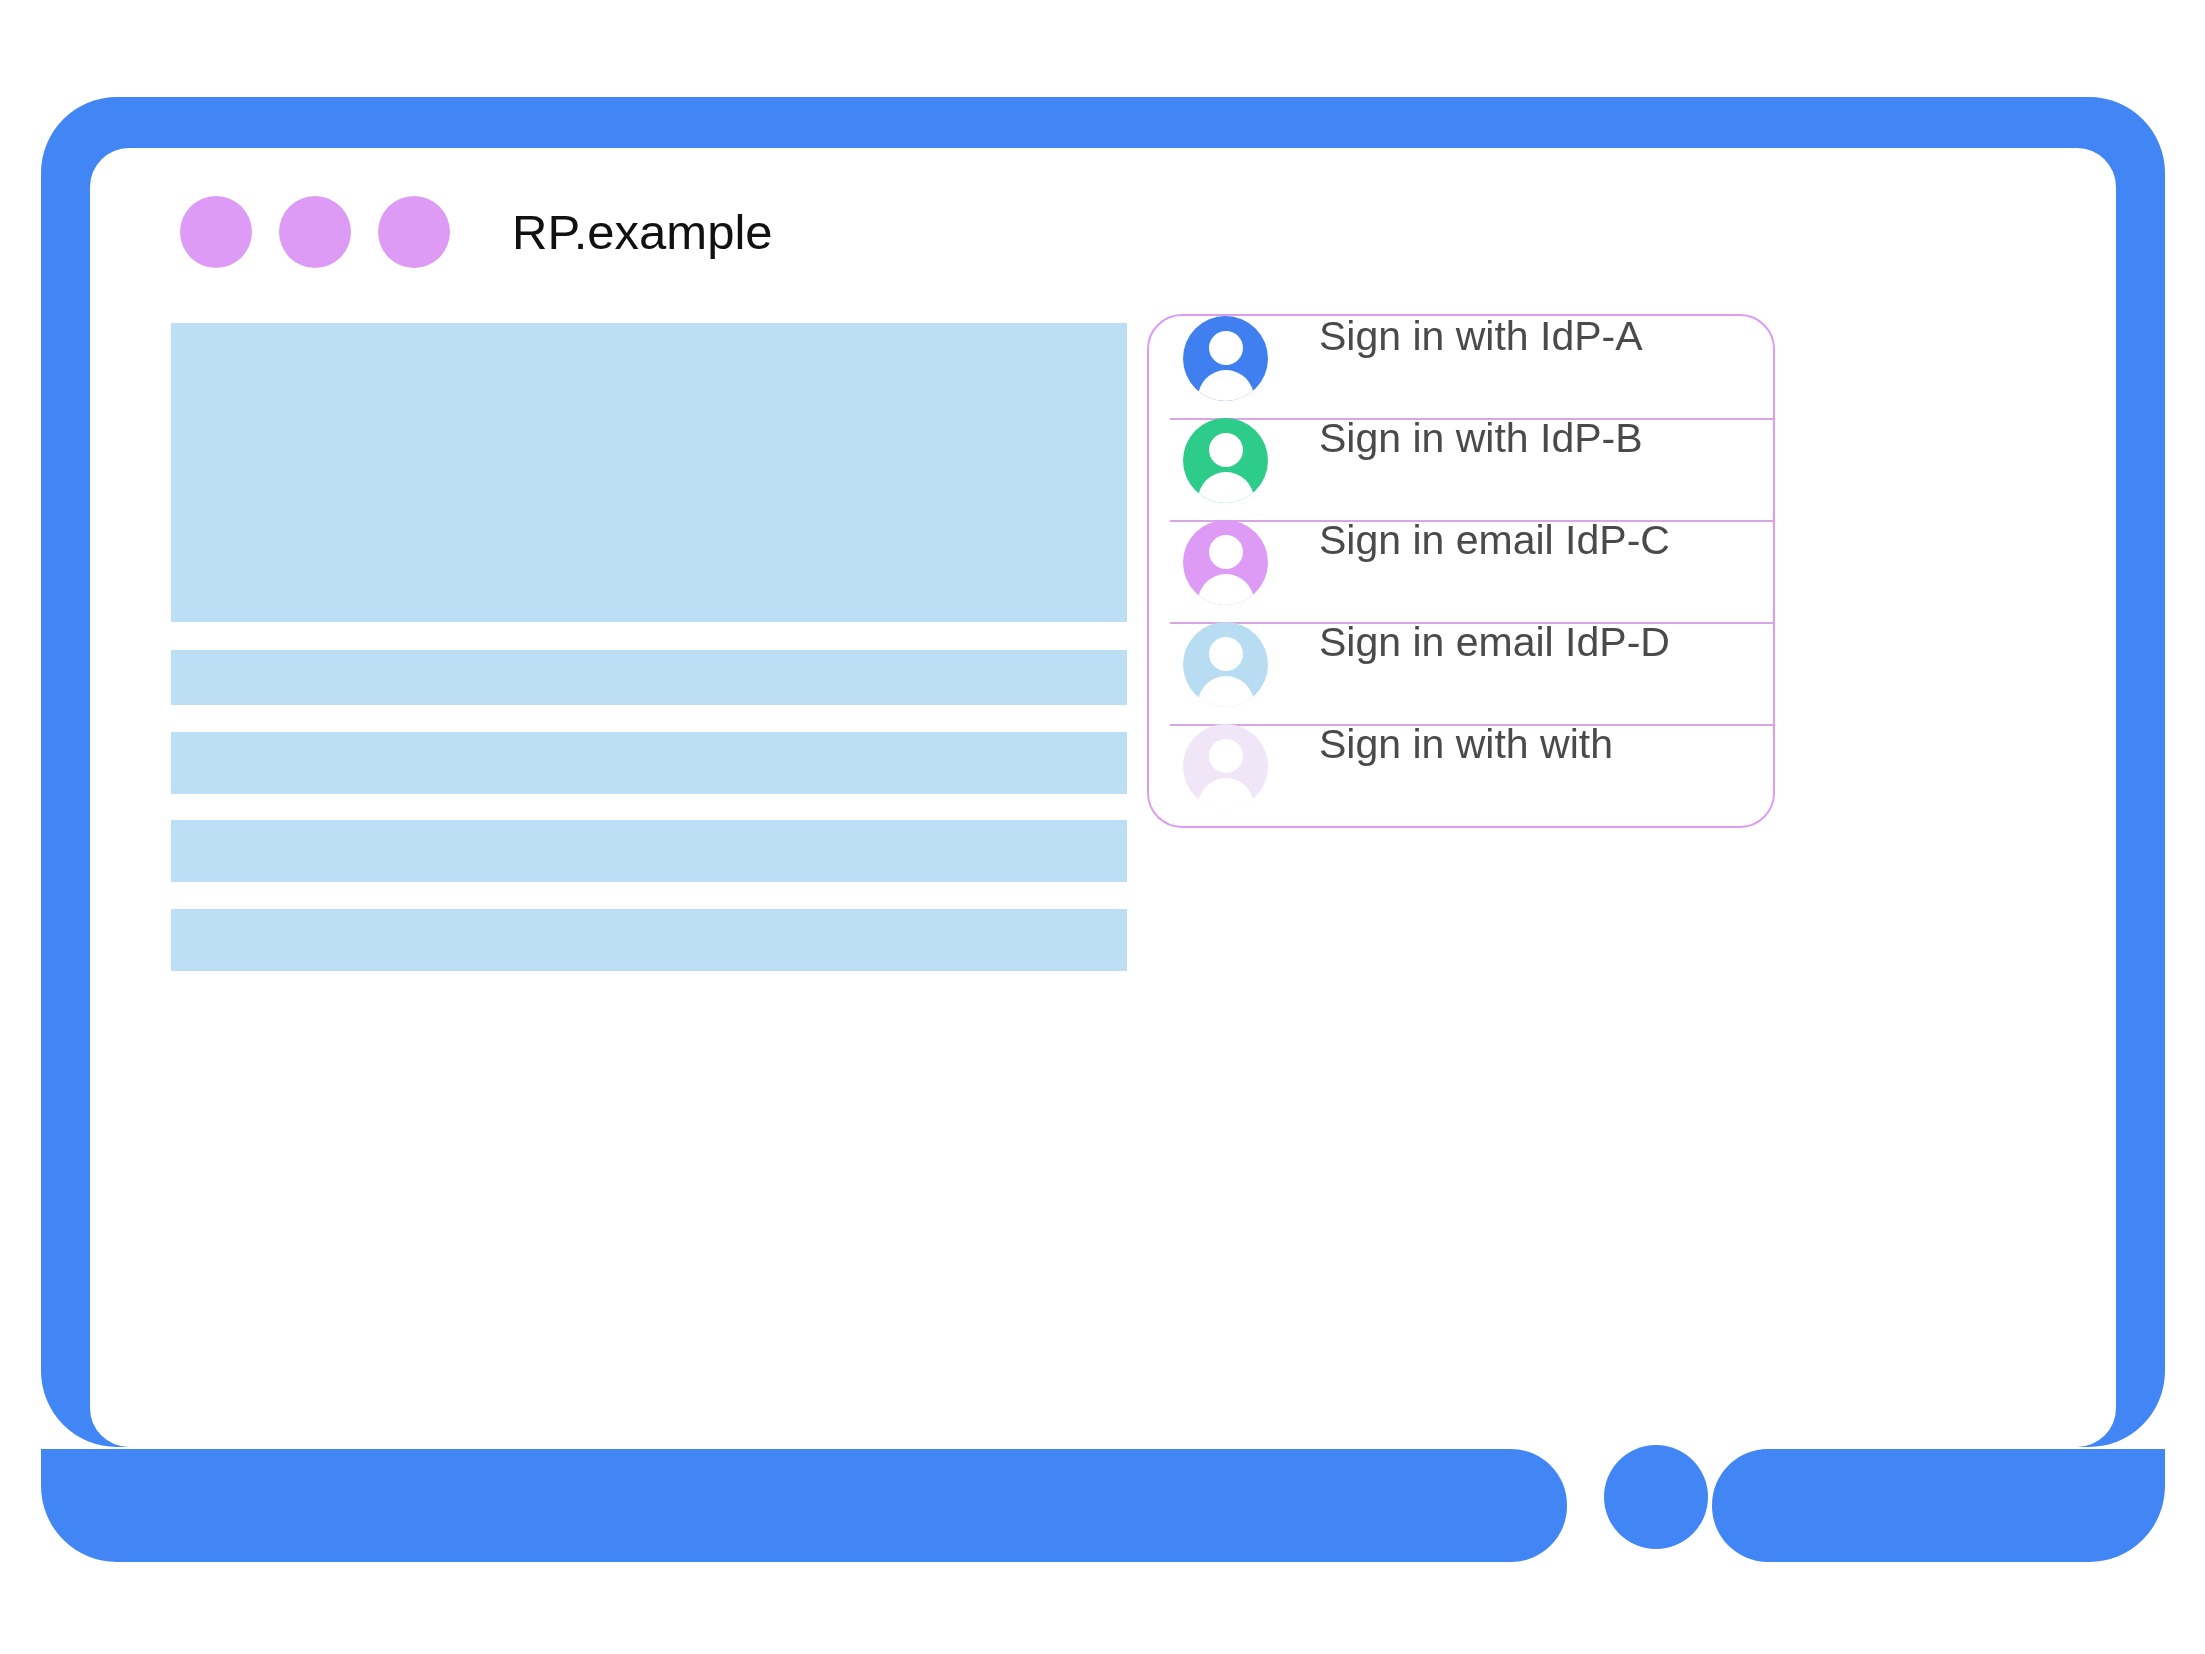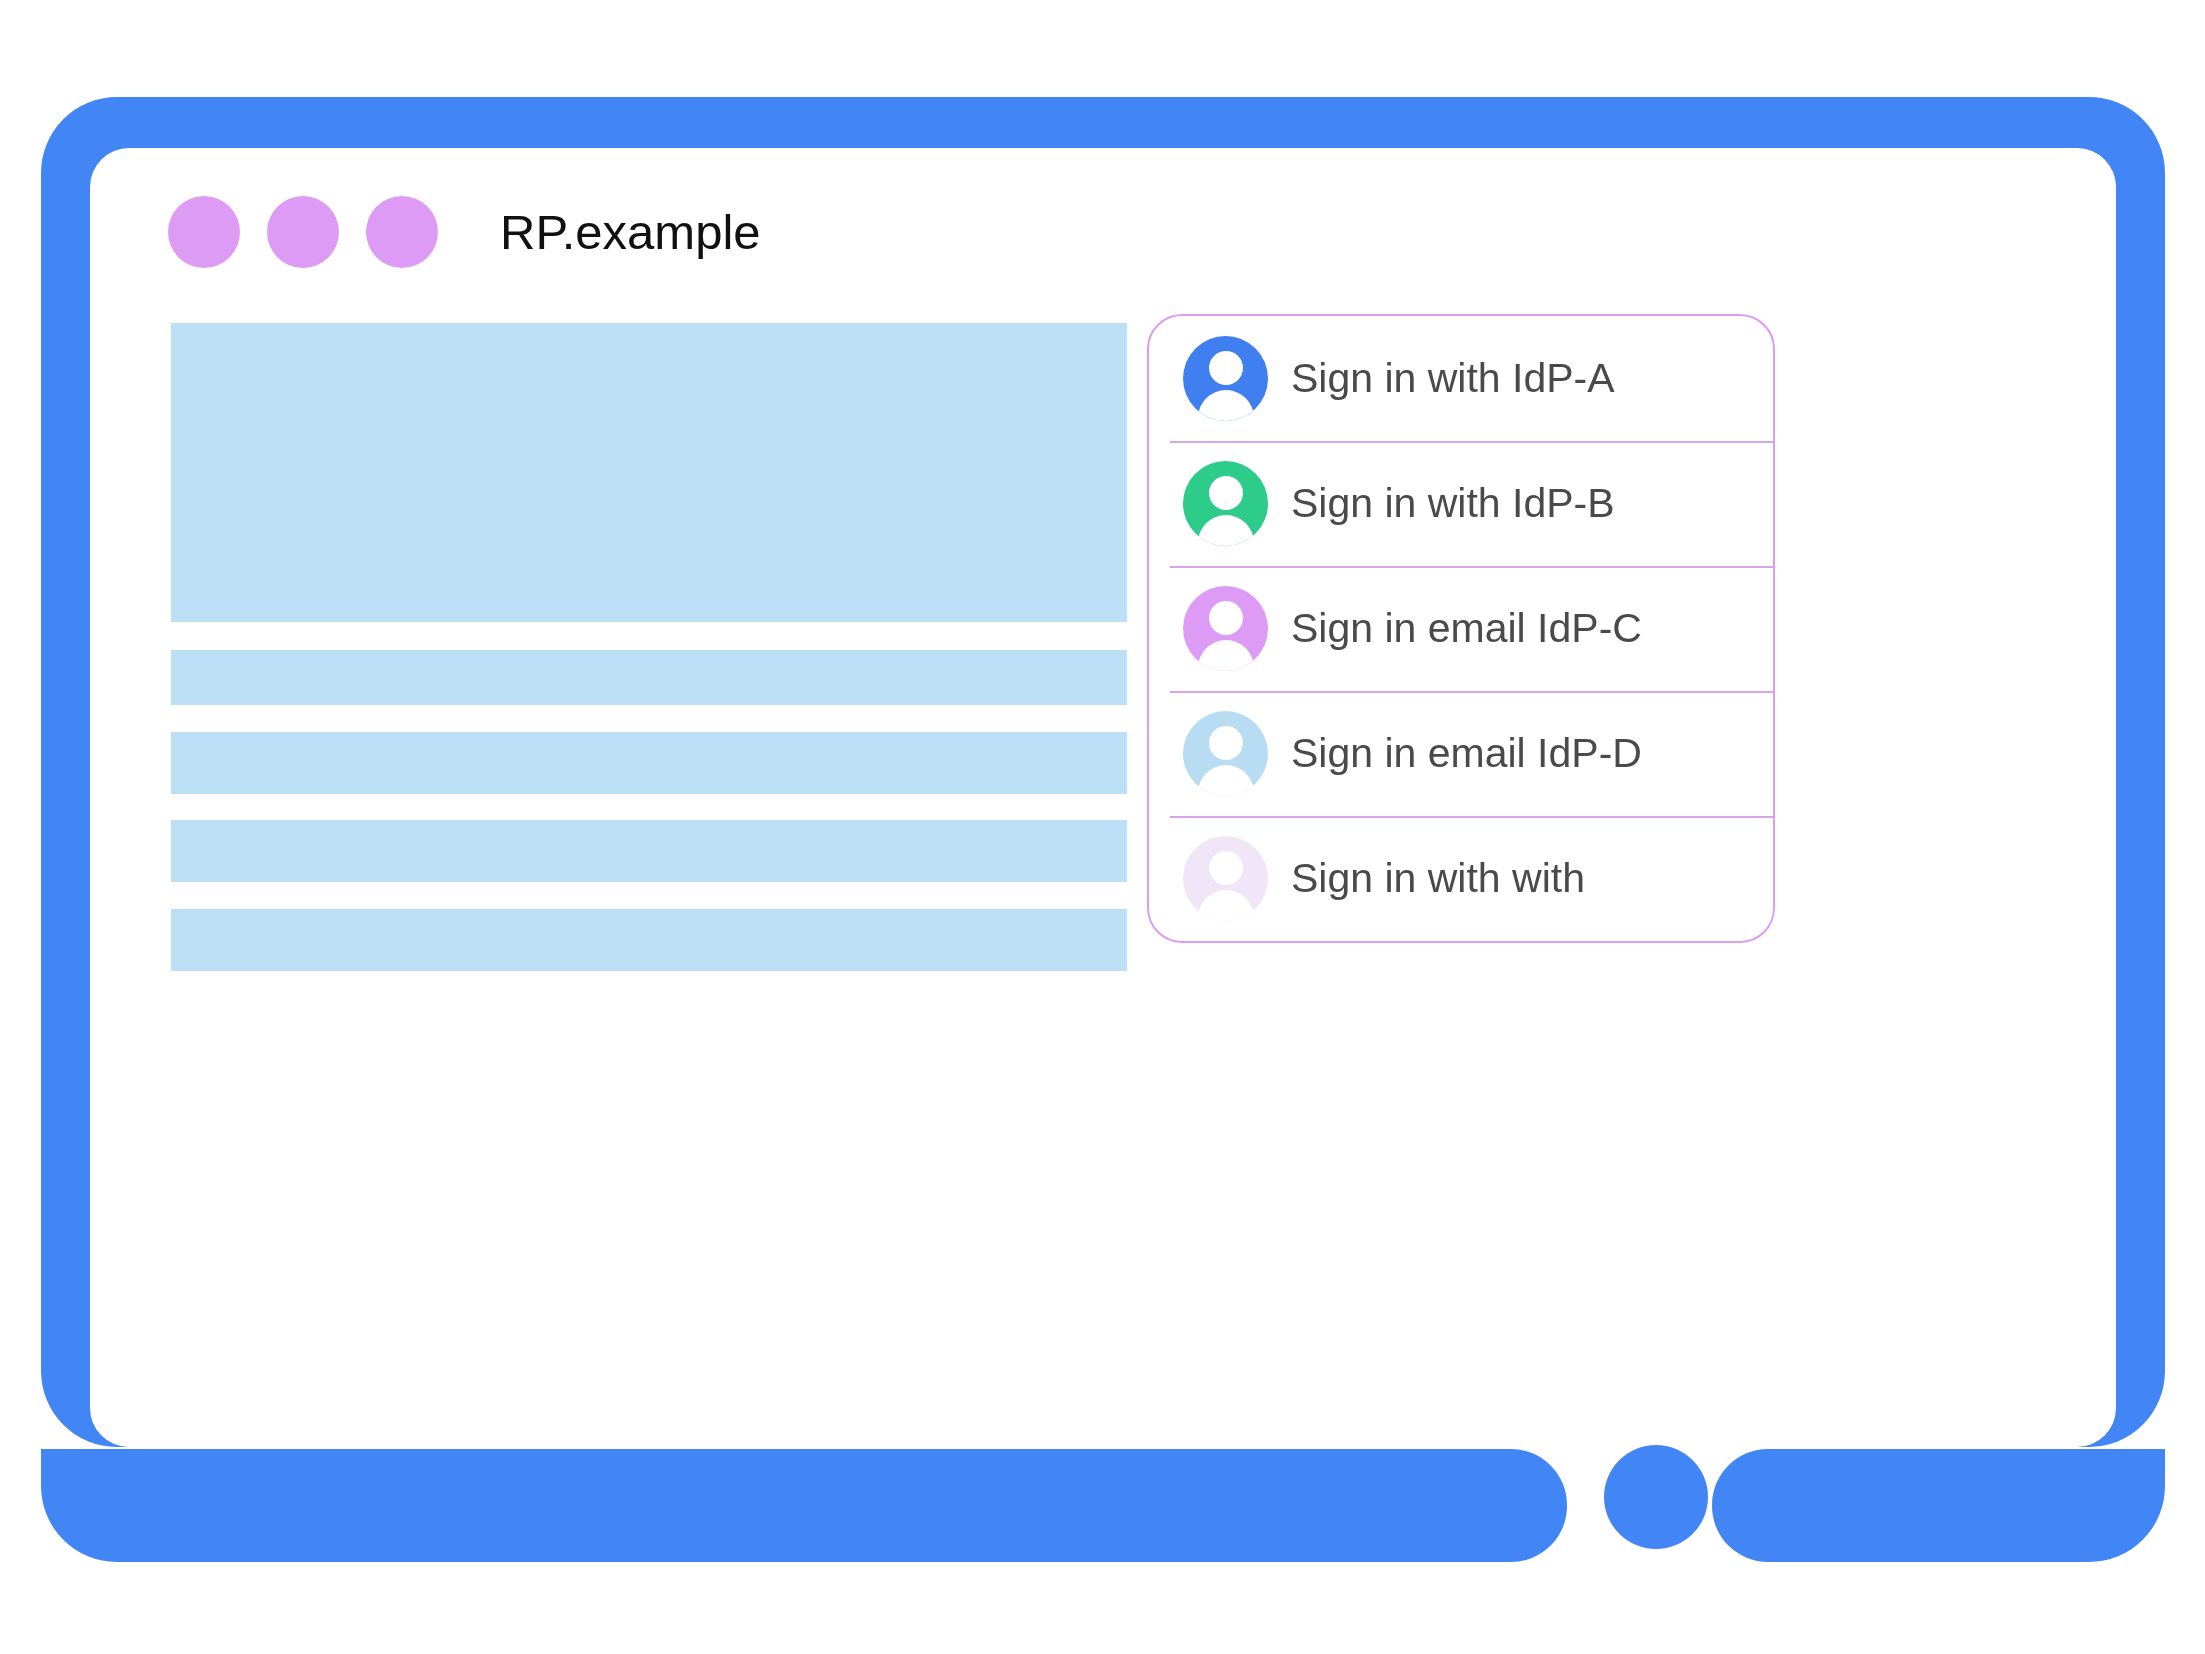--- a/index.html
+++ b/index.html
@@ -73,21 +73,21 @@
     top: 1348px;
     width: 104px;
     height: 104px;
     background: var(--frame-blue, #4285f4);
     border-radius: 50%;
   }
 
   
   #titlebar {
     position: absolute;
-    left: 4px;
+    left: 16px;
     top: 0;
     width: 1673px;
     height: 176px;
   }
   .tb-dot {
     position: absolute;
     top: 48px;
     width: 72px;
     height: 72px;
     border-radius: 50%;
@@ -131,25 +131,25 @@
     width: 628px;
     box-sizing: border-box;
     background: #ffffff;
     border: 2.6px solid var(--panel-border, #dd9bf5);
     border-radius: 35px;
     overflow: hidden;
   }
   .signin-row {
     position: relative;
     display: flex;
-    align-items: center;
-    height: 125px;
+    height: 102px;
     padding-left: 34px;
     box-sizing: border-box;
     cursor: pointer;
+    gap: 28px;
   }
   .signin-row + .signin-row::before {
     content: "";
     position: absolute;
     left: 21px;
     right: 0;
     top: 0;
     height: 1.8px;
     background: var(--divider, #d8a6e8);
   }

